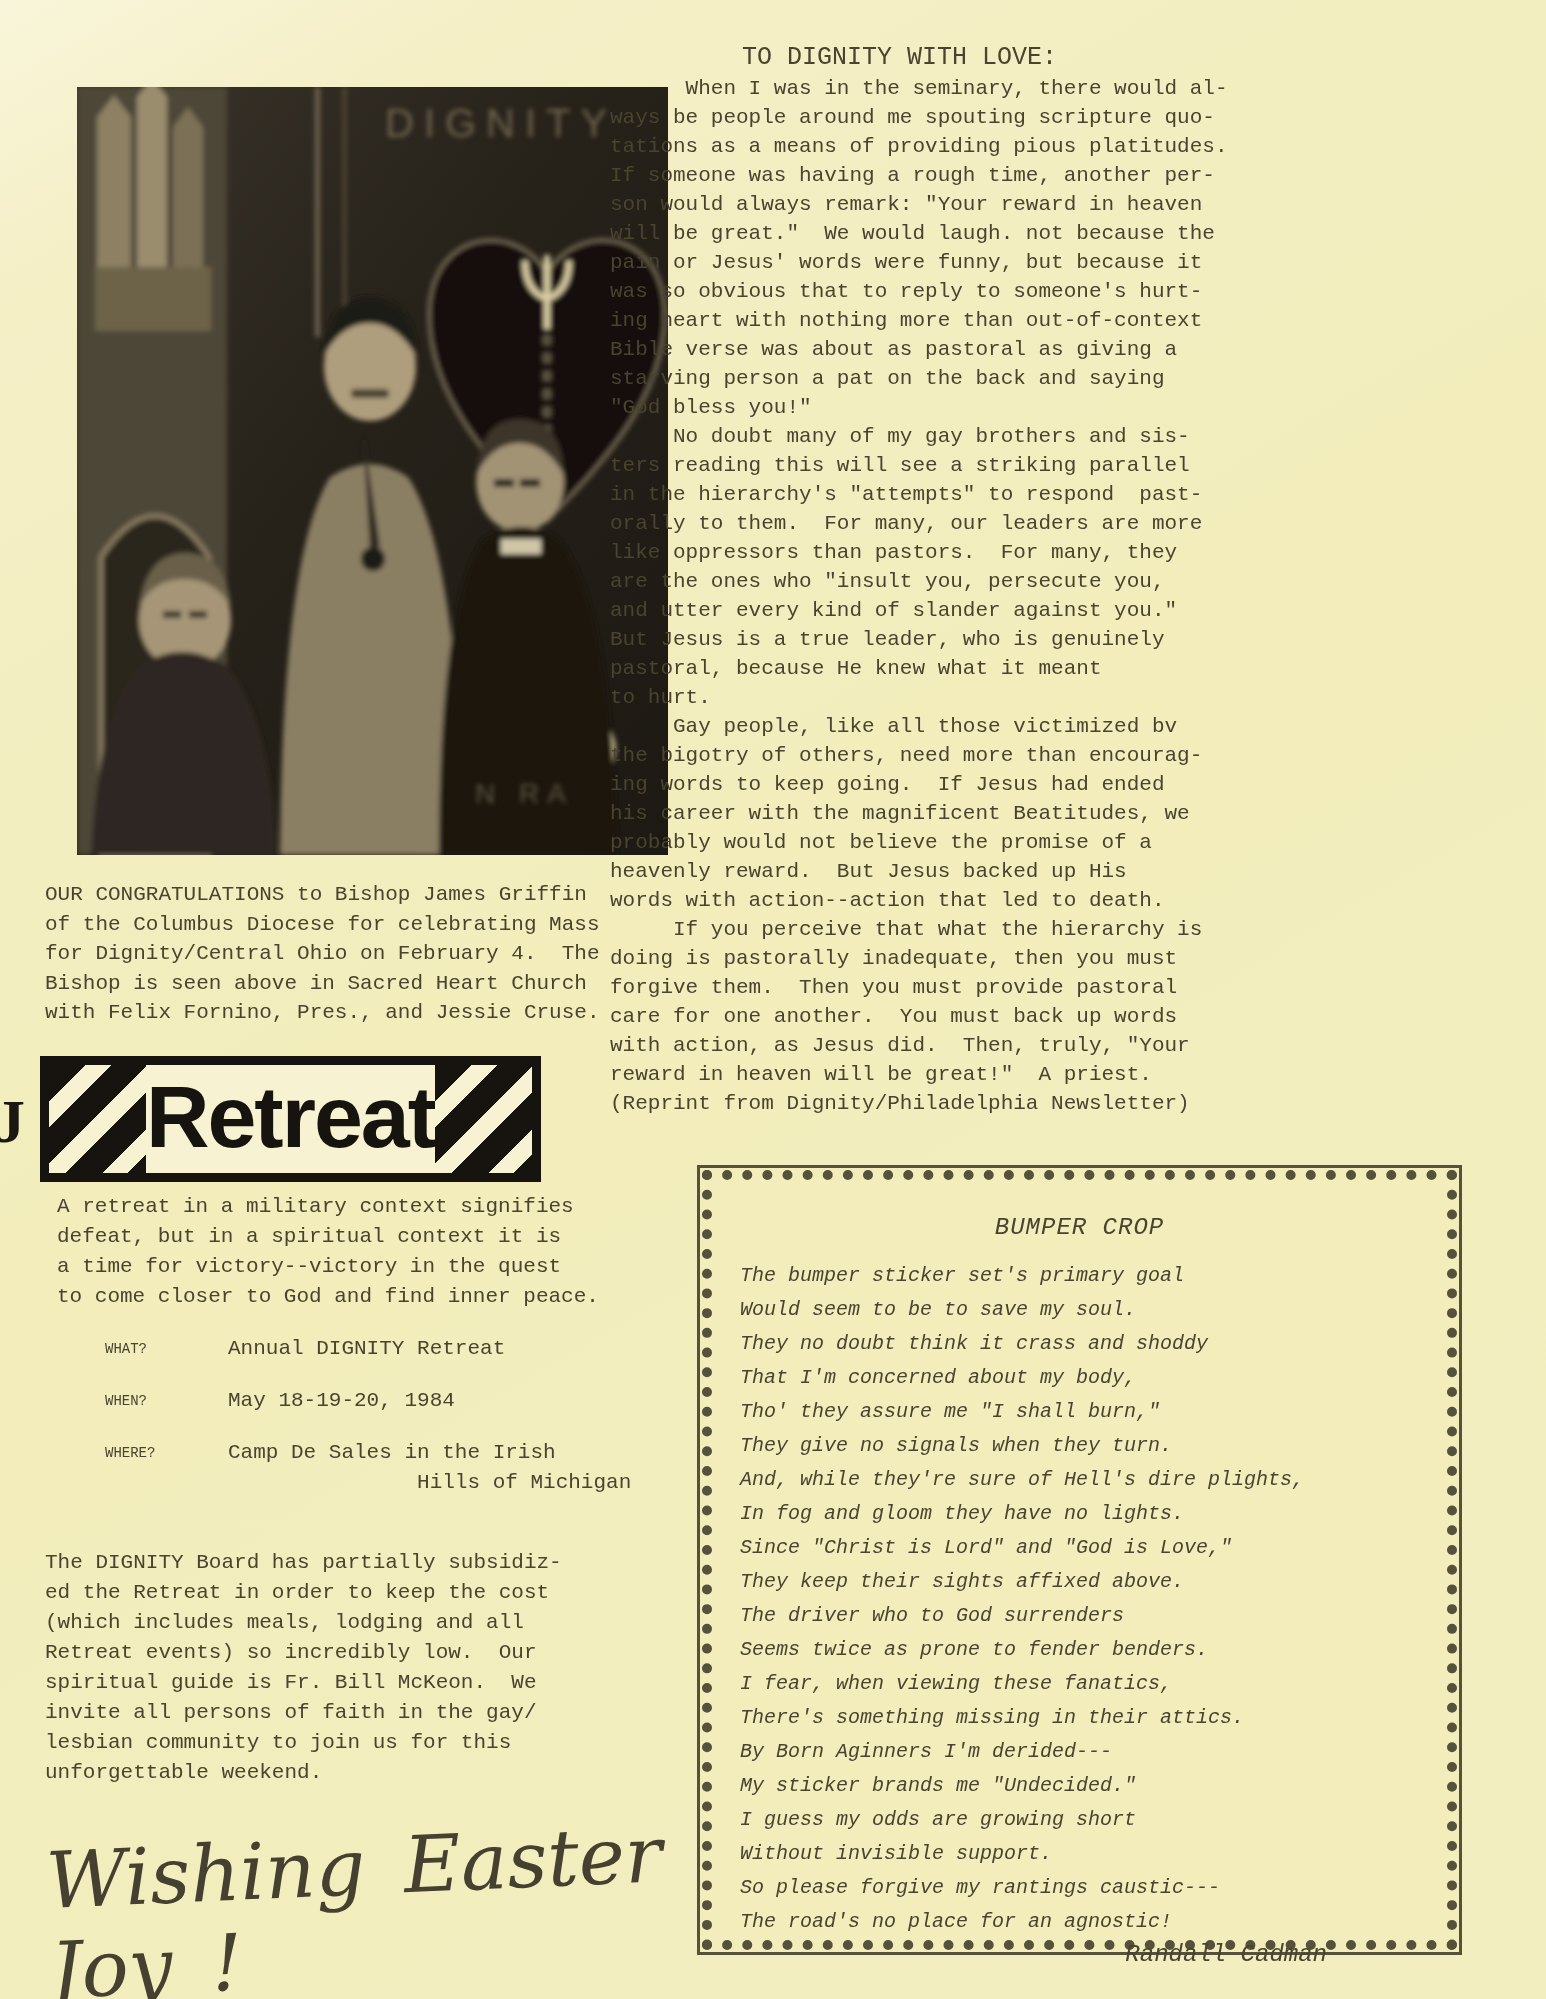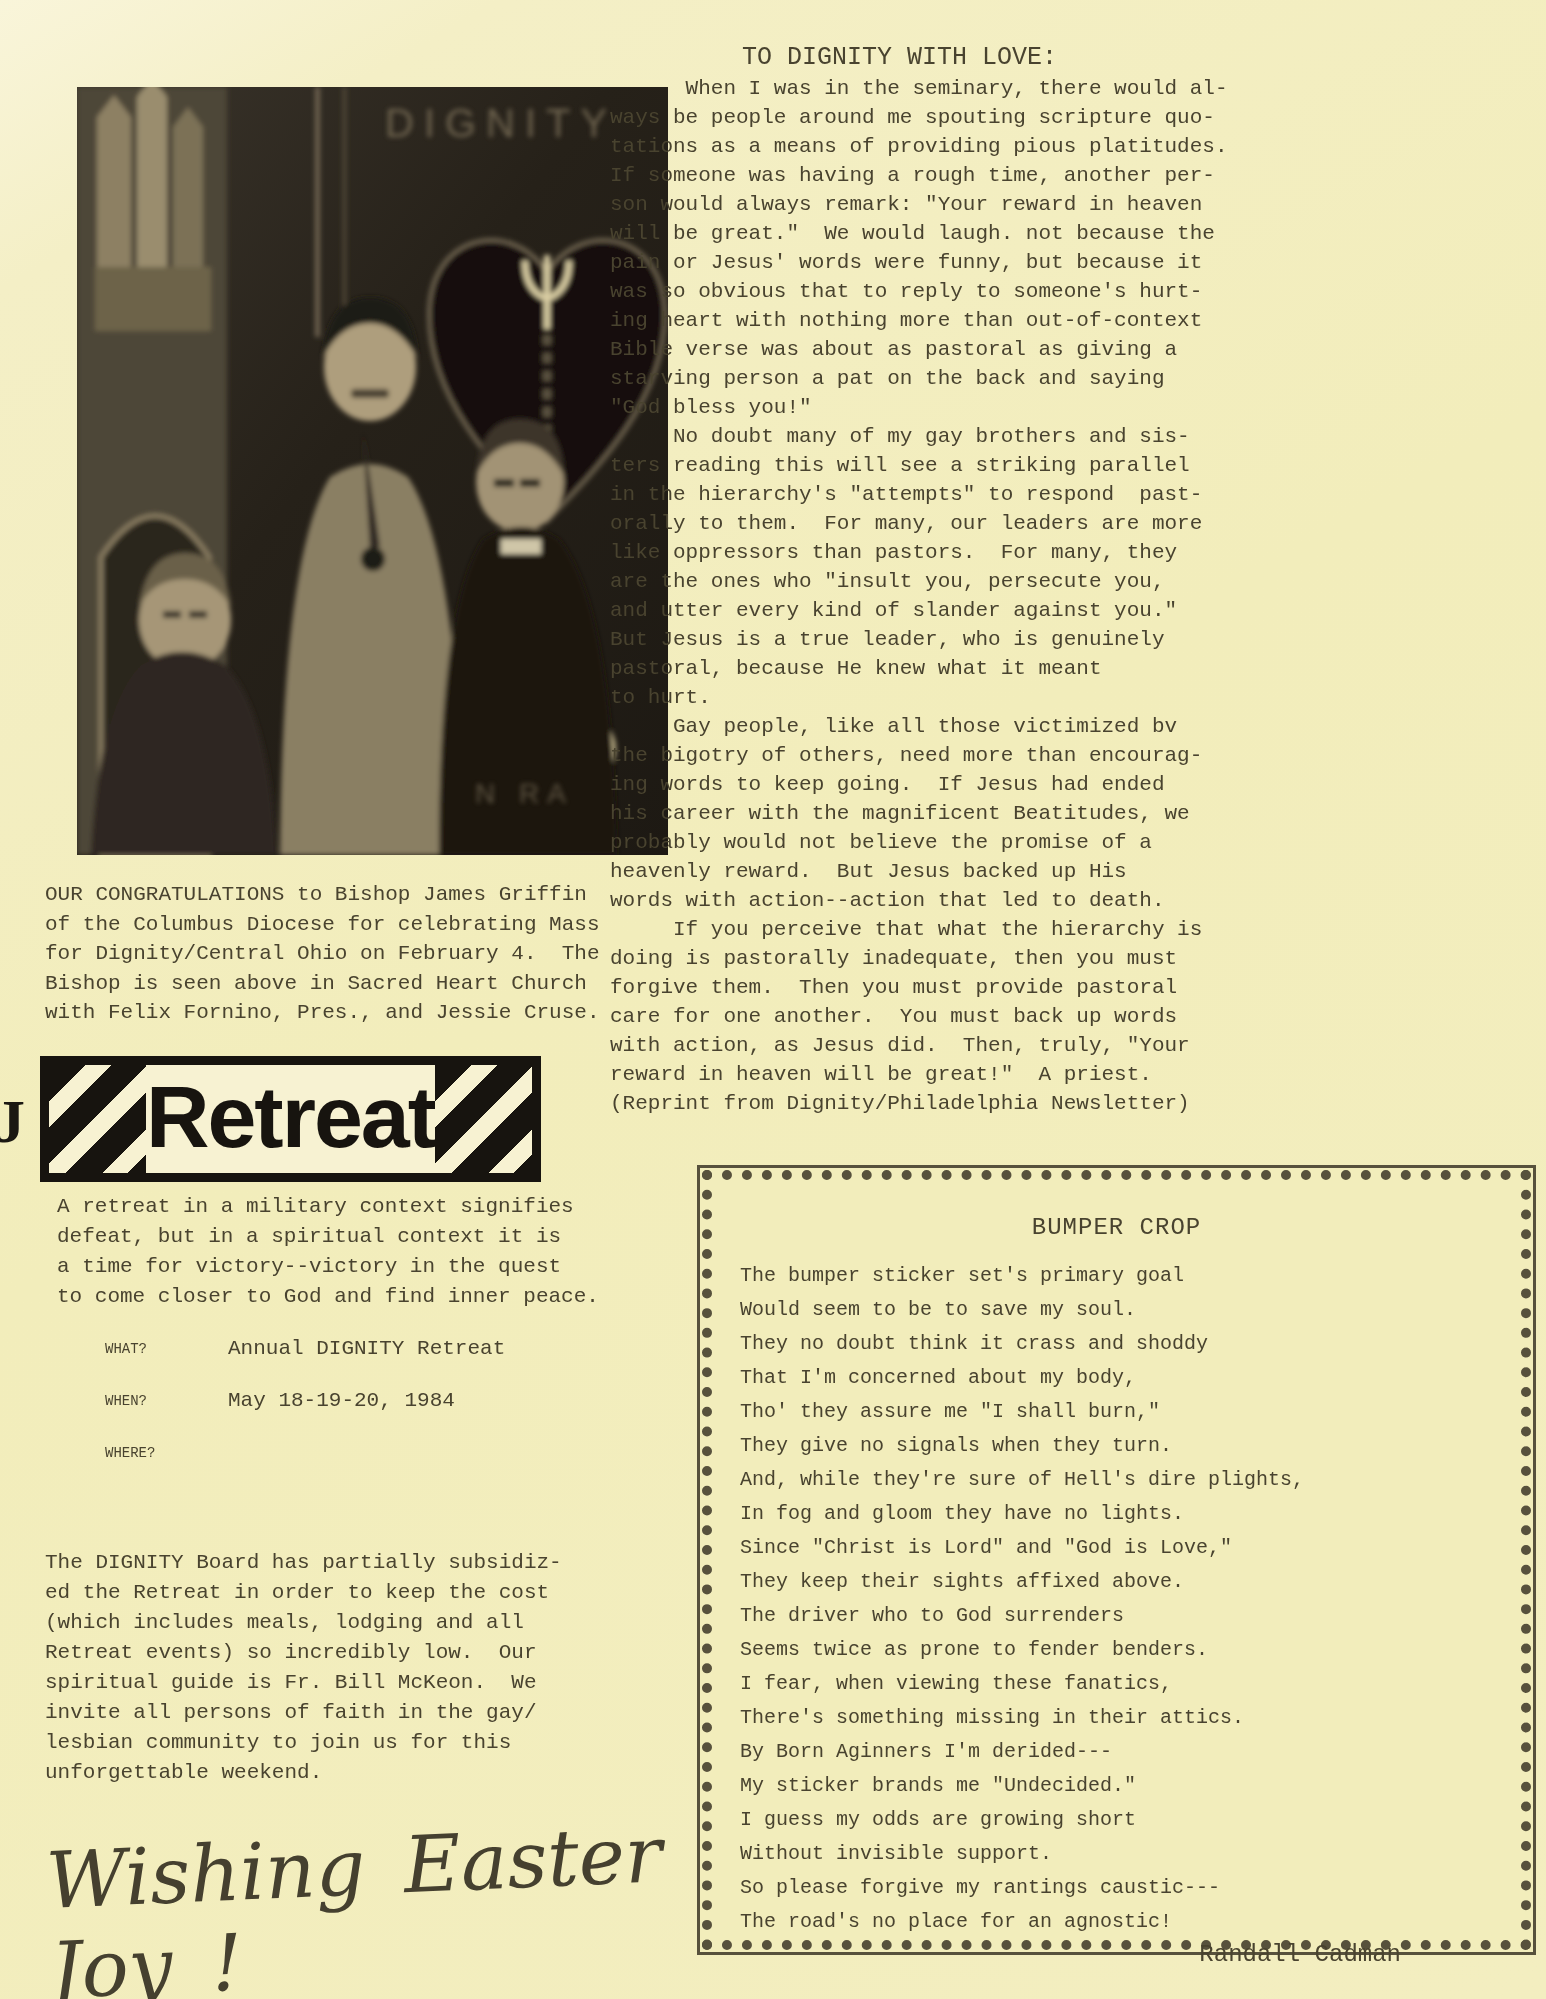--- a/index.html
+++ b/index.html
@@ -41,22 +41,22 @@
   .easter{left:48px;top:1822px;width:640px;font-size:78px;color:#45402f;
           font-family:"DejaVu Serif","Liberation Serif",serif;font-style:italic;
           transform:rotate(-2.5deg);word-spacing:14px;}
 
   
   .letter-title{left:742px;top:44px;font-size:25px;line-height:27px;}
   .letter-body{left:610px;top:74px;}
   .lp{font-size:21px;line-height:29px;}
 
   
-  .poem-box{left:697px;top:1165px;width:839px;height:790px;box-sizing:border-box;
-            border:3px solid #57513c;padding:2px;background:#f2edbb;}
+  .poem-box{left:697px;top:1165px;width:765px;height:790px;box-sizing:border-box;
+            border:3px solid #57513c;padding:2px;background:#f2edbb;font-style:italic;}
   .poem-inner{width:100%;height:100%;box-sizing:border-box;border:10px dotted #57513c;
               padding-top:34px;}
   .poem-title{text-align:center;font-size:24px;letter-spacing:1px;}
   .poem-lines{margin:18px 0 0 28px;font-size:20px;line-height:34px;}
   .signature{margin-top:2px;font-size:24px;text-align:right;padding-right:120px;}
 </style>
 </head>
 <body>
 
 <div class="page">
@@ -151,20 +151,22 @@
   <div class="detail-row r1">
     <pre class="mono dlabel">WHAT?</pre>
     <pre class="mono dvalue">Annual DIGNITY Retreat</pre>
   </div>
   <div class="detail-row r2">
     <pre class="mono dlabel">WHEN?</pre>
     <pre class="mono dvalue">May 18-19-20, 1984</pre>
   </div>
   <div class="detail-row r3">
     <pre class="mono dlabel">WHERE?</pre>
+    <pre class="mono dvalue">Camp De Sales in the Irish
+               Hills of Michigan</pre>
   </div>
 
   <pre class="mono abs board">The DIGNITY Board has partially subsidiz-
 ed the Retreat in order to keep the cost
 (which includes meals, lodging and all
 Retreat events) so incredibly low.  Our
 spiritual guide is Fr. Bill McKeon.  We
 invite all persons of faith in the gay/
 lesbian community to join us for this
 unforgettable weekend.</pre>

